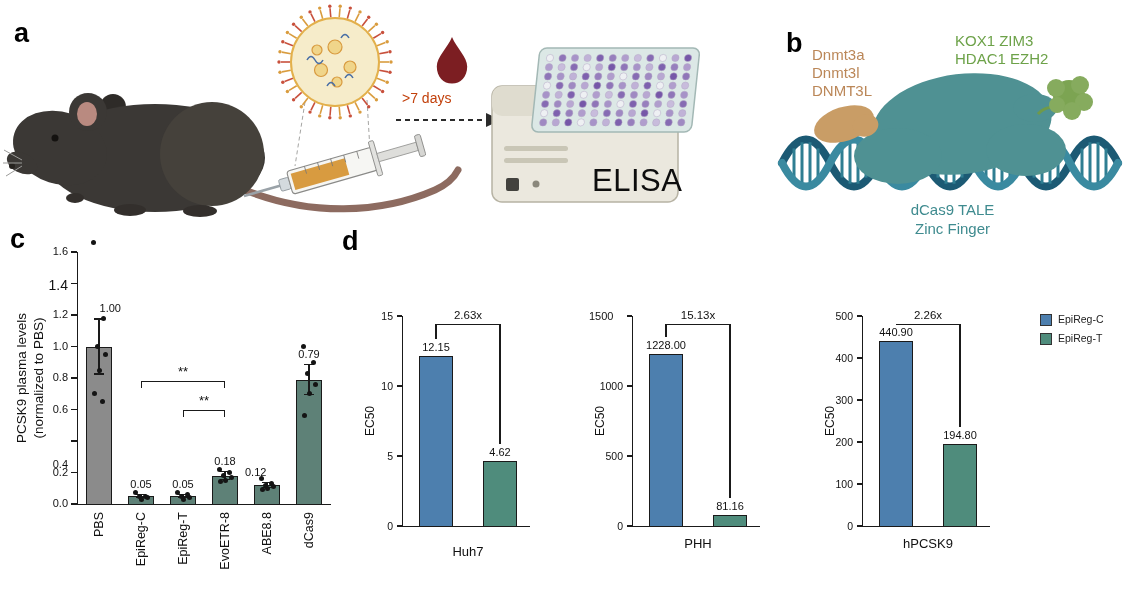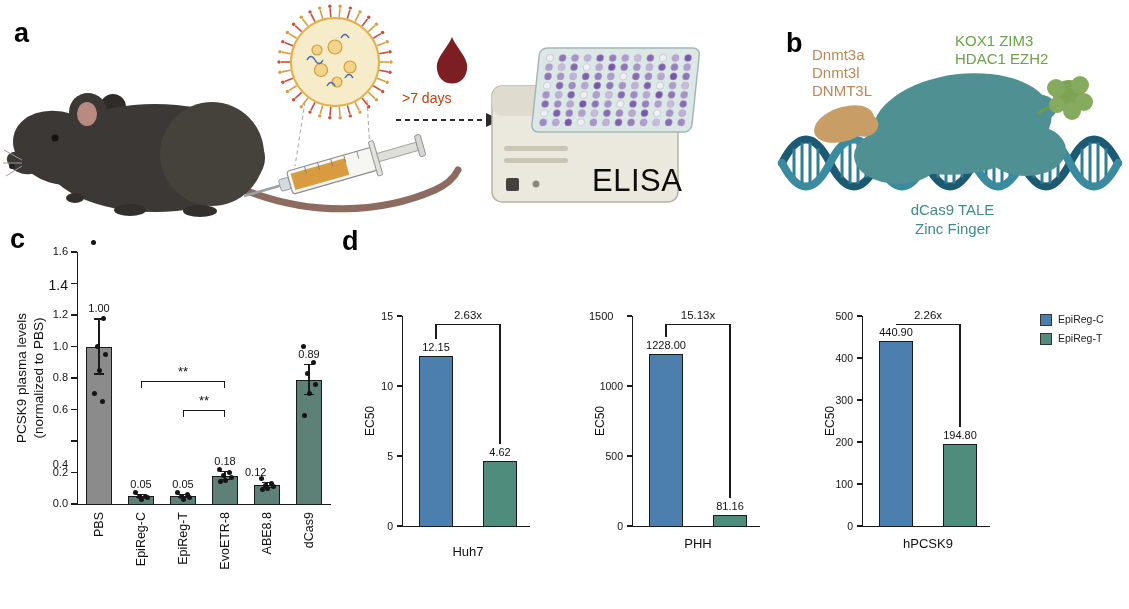--- a/index.html
+++ b/index.html
@@ -335,21 +335,21 @@
       <div style="position: absolute; left: 13px; top: 70.3px; width: 6px; height: 1.4px; background: rgb(26, 26, 26);"></div>
       <div style="position: absolute; left: -28px; top: 64px; width: 38px; text-align: right; font-size: 11px; color: rgb(17, 17, 17);">1.2</div>
       <div style="position: absolute; left: 13px; top: 38.8px; width: 6px; height: 1.4px; background: rgb(26, 26, 26);"></div>
       <div style="position: absolute; left: -28px; top: 32.5px; width: 38px; text-align: right; font-size: 14px; color: rgb(17, 17, 17);">1.4</div>
       <div style="position: absolute; left: 13px; top: 7.3px; width: 6px; height: 1.4px; background: rgb(26, 26, 26);"></div>
       <div style="position: absolute; left: -28px; top: 1px; width: 38px; text-align: right; font-size: 11px; color: rgb(17, 17, 17);">1.6</div>
       <div style="position: absolute; left: 28px; top: 102.5px; width: 26px; height: 157.5px; background: rgb(139, 139, 139); border-top: 1.2px solid rgb(26, 26, 26); border-right: 1.2px solid rgb(26, 26, 26); border-bottom: none; border-left: 1.2px solid rgb(26, 26, 26); border-image: initial; box-sizing: border-box;"></div>
       <div style="position: absolute; left: 40.3px; top: 74.15px; width: 1.4px; height: 56.7px; background: rgb(26, 26, 26);"></div>
       <div style="position: absolute; left: 36px; top: 74.15px; width: 10px; height: 1.4px; background: rgb(26, 26, 26);"></div>
       <div style="position: absolute; left: 36px; top: 129.45px; width: 10px; height: 1.4px; background: rgb(26, 26, 26);"></div>
-      <div style="position: absolute; left: 19px; top: 58.15px; width: 44px; text-align: center; font-size: 11px; color: rgb(17, 17, 17);">1.00</div>
+      <div style="position: absolute; left: 19px; top: 58.15px; width: 44px; text-align: right; font-size: 11px; color: rgb(17, 17, 17);">1.00</div>
       <div style="position: absolute; left: 32.5px; top: -3.95px; width: 5px; height: 5px; border-radius: 50%; background: rgb(20, 20, 20);"></div>
       <div style="position: absolute; left: 42.5px; top: 71.65px; width: 5px; height: 5px; border-radius: 50%; background: rgb(20, 20, 20);"></div>
       <div style="position: absolute; left: 36.5px; top: 100px; width: 5px; height: 5px; border-radius: 50%; background: rgb(20, 20, 20);"></div>
       <div style="position: absolute; left: 44.5px; top: 107.875px; width: 5px; height: 5px; border-radius: 50%; background: rgb(20, 20, 20);"></div>
       <div style="position: absolute; left: 38.5px; top: 123.625px; width: 5px; height: 5px; border-radius: 50%; background: rgb(20, 20, 20);"></div>
       <div style="position: absolute; left: 33.5px; top: 147.25px; width: 5px; height: 5px; border-radius: 50%; background: rgb(20, 20, 20);"></div>
       <div style="position: absolute; left: 41.5px; top: 155.125px; width: 5px; height: 5px; border-radius: 50%; background: rgb(20, 20, 20);"></div>
       <div style="position: absolute; left: -14px; top: 316px; width: 110px; height: 14px; text-align: right; font-size: 12.5px; color: rgb(17, 17, 17); transform: rotate(-90deg); white-space: nowrap;">PBS</div>
       <div style="position: absolute; left: 70px; top: 252.125px; width: 26px; height: 7.875px; background: rgb(94, 129, 119); border-top: 1.2px solid rgb(26, 26, 26); border-right: 1.2px solid rgb(26, 26, 26); border-bottom: none; border-left: 1.2px solid rgb(26, 26, 26); border-image: initial; box-sizing: border-box;"></div>
       <div style="position: absolute; left: 82.3px; top: 249.762px; width: 1.4px; height: 4.725px; background: rgb(26, 26, 26);"></div>
@@ -394,21 +394,21 @@
       <div style="position: absolute; left: 210.5px; top: 237.025px; width: 5px; height: 5px; border-radius: 50%; background: rgb(20, 20, 20);"></div>
       <div style="position: absolute; left: 204.5px; top: 238.6px; width: 5px; height: 5px; border-radius: 50%; background: rgb(20, 20, 20);"></div>
       <div style="position: absolute; left: 212.5px; top: 240.175px; width: 5px; height: 5px; border-radius: 50%; background: rgb(20, 20, 20);"></div>
       <div style="position: absolute; left: 206.5px; top: 241.75px; width: 5px; height: 5px; border-radius: 50%; background: rgb(20, 20, 20);"></div>
       <div style="position: absolute; left: 201.5px; top: 243.325px; width: 5px; height: 5px; border-radius: 50%; background: rgb(20, 20, 20);"></div>
       <div style="position: absolute; left: 154px; top: 316px; width: 110px; height: 14px; text-align: right; font-size: 12.5px; color: rgb(17, 17, 17); transform: rotate(-90deg); white-space: nowrap;">ABE8.8</div>
       <div style="position: absolute; left: 238px; top: 135.575px; width: 26px; height: 124.425px; background: rgb(94, 129, 119); border-top: 1.2px solid rgb(26, 26, 26); border-right: 1.2px solid rgb(26, 26, 26); border-bottom: none; border-left: 1.2px solid rgb(26, 26, 26); border-image: initial; box-sizing: border-box;"></div>
       <div style="position: absolute; left: 250.3px; top: 119.825px; width: 1.4px; height: 31.5px; background: rgb(26, 26, 26);"></div>
       <div style="position: absolute; left: 246px; top: 119.825px; width: 10px; height: 1.4px; background: rgb(26, 26, 26);"></div>
       <div style="position: absolute; left: 246px; top: 149.925px; width: 10px; height: 1.4px; background: rgb(26, 26, 26);"></div>
-      <div style="position: absolute; left: 229px; top: 103.825px; width: 44px; text-align: center; font-size: 11px; color: rgb(17, 17, 17);">0.89</div>
+      <div style="position: absolute; left: 229px; top: 103.825px; width: 44px; text-align: center; font-size: 11px; color: rgb(17, 17, 17);">0.79</div>
       <div style="position: absolute; left: 242.5px; top: 100px; width: 5px; height: 5px; border-radius: 50%; background: rgb(20, 20, 20);"></div>
       <div style="position: absolute; left: 252.5px; top: 115.75px; width: 5px; height: 5px; border-radius: 50%; background: rgb(20, 20, 20);"></div>
       <div style="position: absolute; left: 246.5px; top: 126.775px; width: 5px; height: 5px; border-radius: 50%; background: rgb(20, 20, 20);"></div>
       <div style="position: absolute; left: 254.5px; top: 137.8px; width: 5px; height: 5px; border-radius: 50%; background: rgb(20, 20, 20);"></div>
       <div style="position: absolute; left: 248.5px; top: 147.25px; width: 5px; height: 5px; border-radius: 50%; background: rgb(20, 20, 20);"></div>
       <div style="position: absolute; left: 243.5px; top: 169.3px; width: 5px; height: 5px; border-radius: 50%; background: rgb(20, 20, 20);"></div>
       <div style="position: absolute; left: 196px; top: 316px; width: 110px; height: 14px; text-align: right; font-size: 12.5px; color: rgb(17, 17, 17); transform: rotate(-90deg); white-space: nowrap;">dCas9</div>
       <div style="position: absolute; left: 83px; top: 137.15px; width: 84px; height: 1.3px; background: rgb(26, 26, 26);"></div>
       <div style="position: absolute; left: 83px; top: 137.15px; width: 1.3px; height: 7px; background: rgb(26, 26, 26);"></div>
       <div style="position: absolute; left: 165.7px; top: 137.15px; width: 1.3px; height: 7px; background: rgb(26, 26, 26);"></div>

